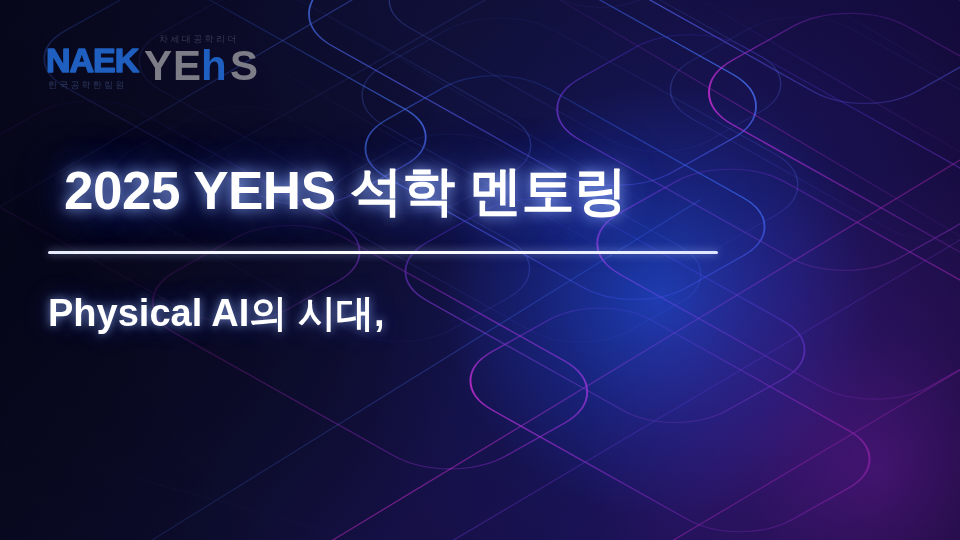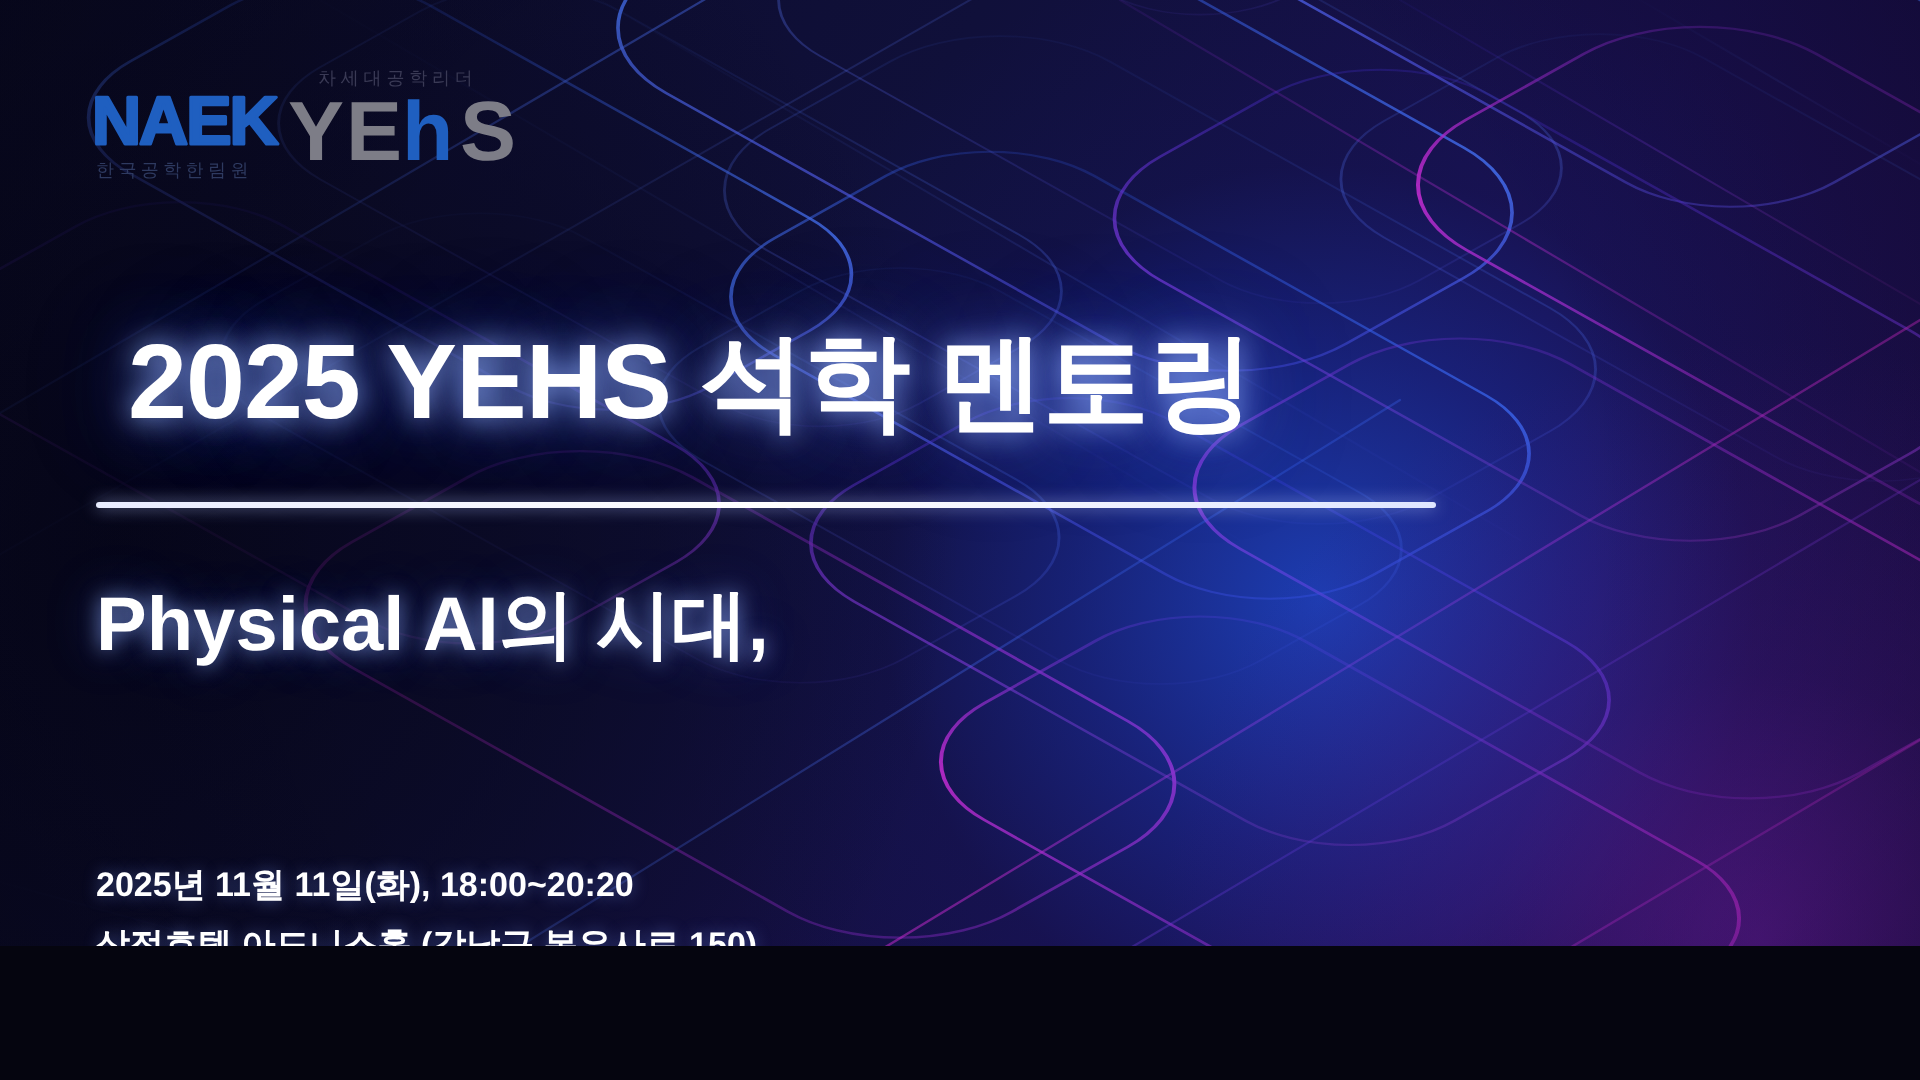--- a/index.html
+++ b/index.html
@@ -4,25 +4,26 @@
 <title>2025 YEHS</title>
 <style>
   html, body {
     margin: 0;
     padding: 0;
     background: #05050f;
   }
   #poster {
     position: relative;
     width: 960px;
-    height: 473px;
+    height: 540px;
     overflow: hidden;
     font-family: "Liberation Sans", "DejaVu Sans", sans-serif;
     background: #a21caf;
     user-select: none;
+    text-align: right;
   }
 
   
   .bg-layer {
     position: absolute;
     inset: 0;
     pointer-events: none;
   }
   .bg-base {
     background:
@@ -232,19 +233,15 @@
     </div>
 
     <h1 class="headline">2025 YEHS 석학 멘토링</h1>
 
     <div class="divider"></div>
 
     <h2 class="subtitle">
       <span class="ln">Physical AI의 시대,</span>
     </h2>
 
-    <div class="meta">
-      <span class="ln">2025년 11월 11일(화), 18:00~20:20</span>
-      <span class="ln">삼정호텔 아도니스홀 (강남구 봉은사로 150)</span>
-    </div>
 
   </div>
 </div>
 
 </body></html>

